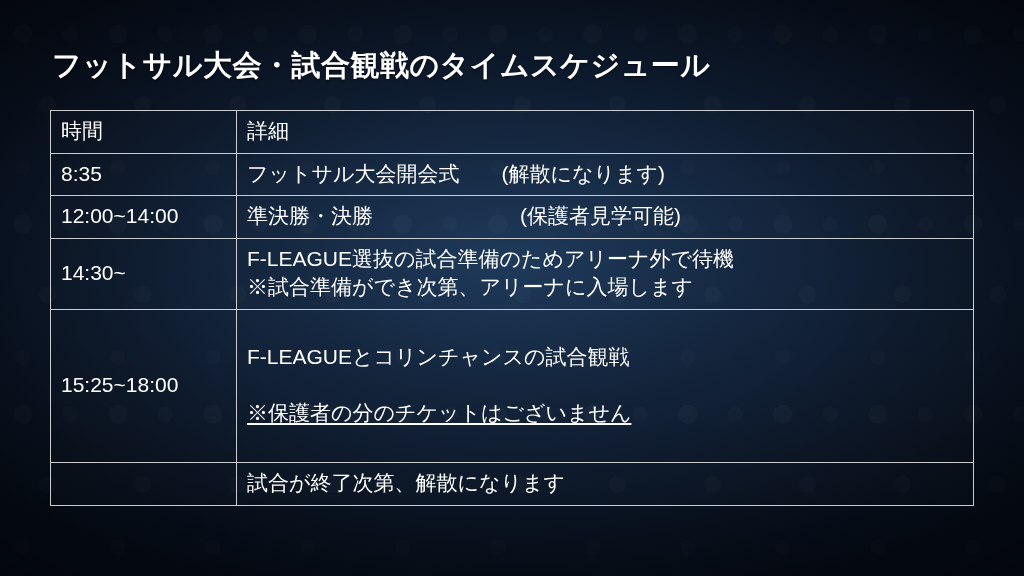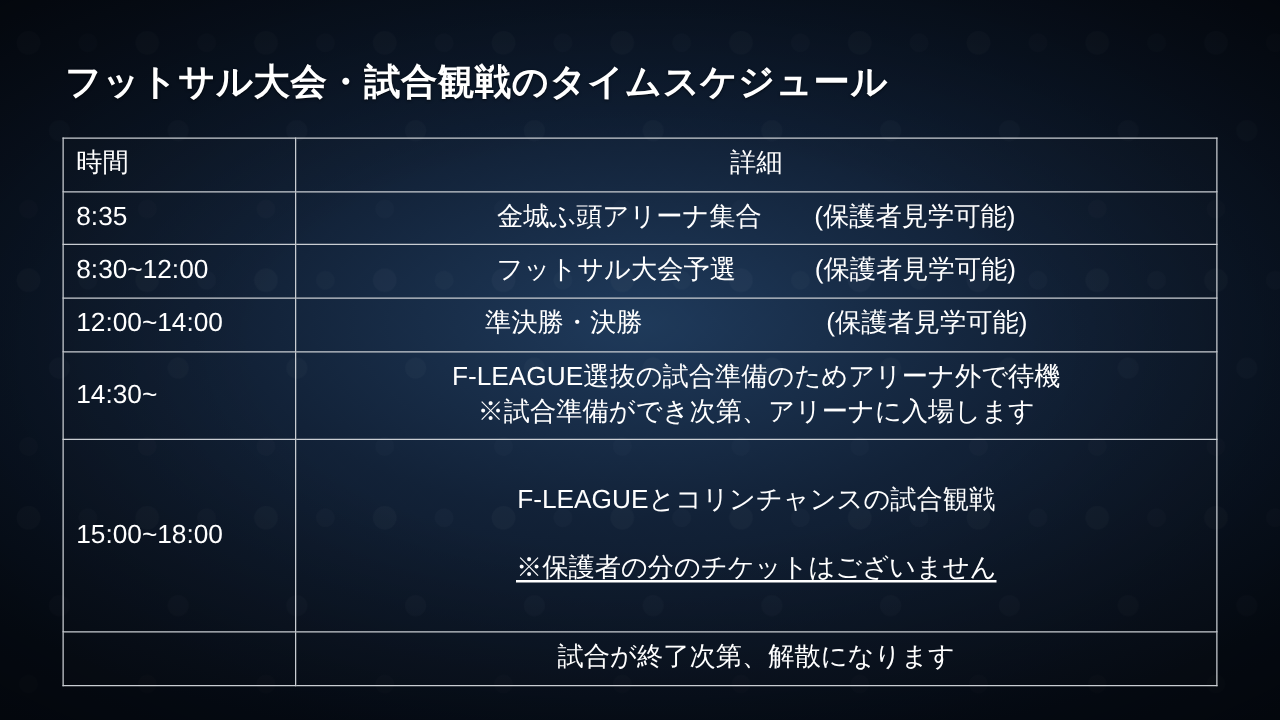--- a/index.html
+++ b/index.html
@@ -90,21 +90,20 @@
     background: rgba(255,255,255,0.012);
   }
 
   td.time {
     white-space: nowrap;
     margin-left: 15px;
   }
 
   td.detail {
     white-space: pre-line;
-    text-align: center;
   }
 
   .underline {
     text-decoration: underline;
     text-underline-offset: 3px;
   }
 
   .row-tall td { padding-top: 9px; padding-bottom: 11px; }
 
   .empty-cell { color: transparent; }
@@ -125,41 +124,37 @@
       </colgroup>
       <tbody>
         <tr>
           <td class="time">時間</td>
           <td class="detail">詳細</td>
         </tr>
 
 
         <tr>
           <td class="time">8:35</td>
-          <td class="detail">金城ふ頭アリーナ集合　　(保護者見学可能)</td>
+          <td class="detail">フットサル大会開会式　　(解散になります)</td>
         </tr>
 
-        <tr>
-          <td class="time">8:30~12:00</td>
-          <td class="detail">フットサル大会予選　　　(保護者見学可能)</td>
-        </tr>
 
         <tr>
           <td class="time">12:00~14:00</td>
           <td class="detail">準決勝・決勝　　　　　　　(保護者見学可能)</td>
         </tr>
 
         <tr class="row-tall">
           <td class="time">14:30~</td>
           <td class="detail">F-LEAGUE選抜の試合準備のためアリーナ外で待機
 ※試合準備ができ次第、アリーナに入場します</td>
         </tr>
 
         <tr class="row-tall">
-          <td class="time">15:00~18:00</td>
+          <td class="time">15:25~18:00</td>
           <td class="detail">
             <div>F-LEAGUEとコリンチャンスの試合観戦</div>
             <div class="underline">※保護者の分のチケットはございません</div>
           </td>
         </tr>
 
         <tr>
           <td class="time empty-cell"></td>
           <td class="detail">試合が終了次第、解散になります</td>
         </tr>

